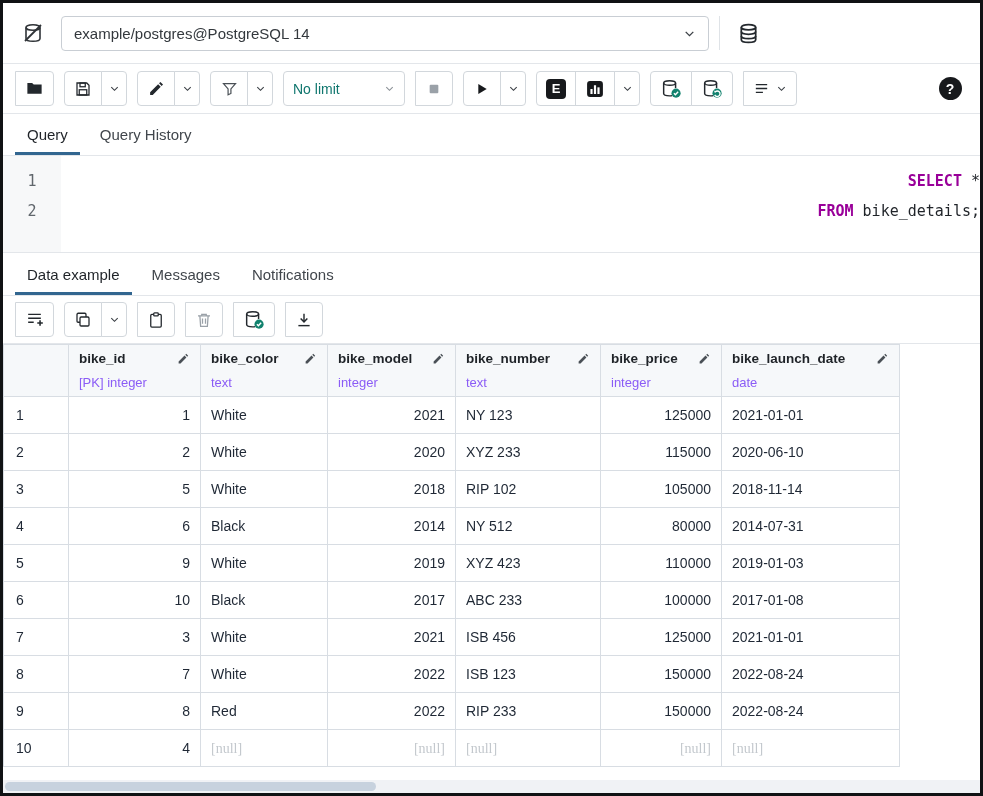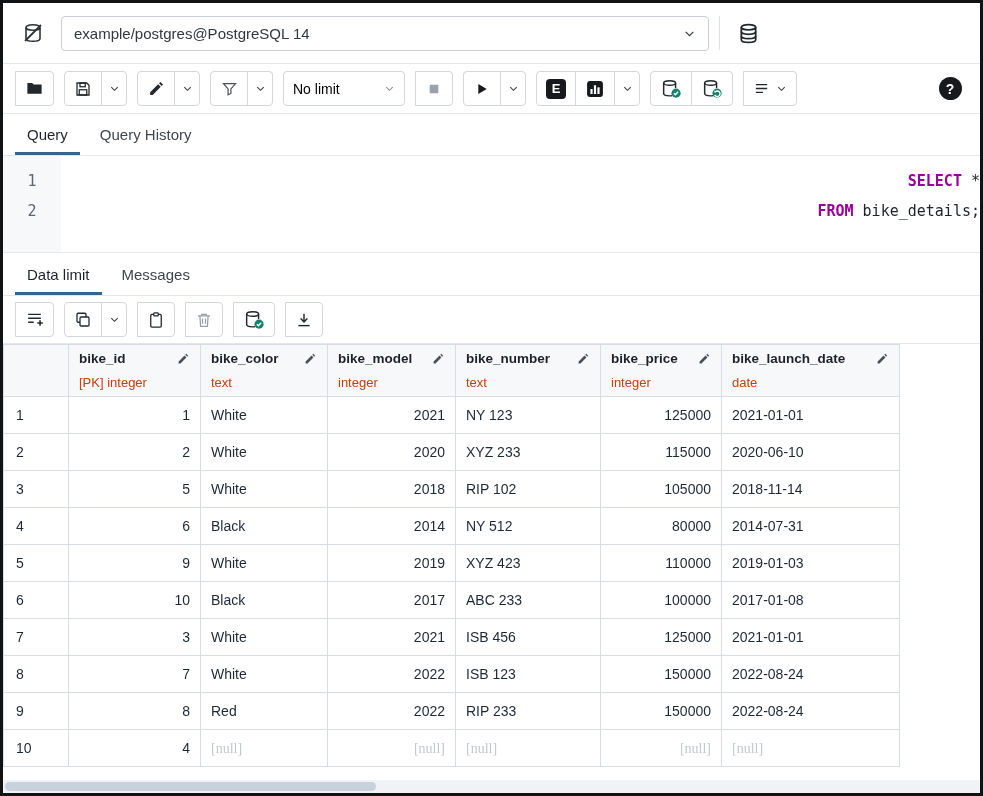--- a/index.html
+++ b/index.html
@@ -14,21 +14,21 @@
   .vsep{width:1px;height:34px;background:#dfe3e7;}
 
   
   .toolbar{flex:0 0 50px;display:flex;align-items:center;gap:10px;padding:0 12px;border-bottom:1px solid #e3e6ea;}
   .btn-group{display:flex;}
   .tbtn{height:35px;min-width:38px;padding:0 9px;background:#fff;border:1px solid var(--tbdr);border-radius:4px;display:flex;align-items:center;justify-content:center;gap:6px;cursor:pointer;}
   .btn-group .tbtn{border-radius:0;margin-left:-1px;}
   .btn-group .tbtn:first-child{border-radius:4px 0 0 4px;margin-left:0;}
   .btn-group .tbtn:last-child{border-radius:0 4px 4px 0;}
   .tbtn.chev{min-width:26px;padding:0 5px;}
-  .limit-select{width:122px;justify-content:space-between;color:#000000;font-size:14px;}
+  .limit-select{width:122px;justify-content:space-between;color:#0f766e;font-size:14px;}
   .spacer{flex:1;}
   .e-badge{width:20px;height:20px;border-radius:4px;background:#17191c;color:#fff;font-weight:bold;font-size:13px;display:flex;align-items:center;justify-content:center;}
   .help-circle{width:23px;height:23px;border-radius:50%;background:#17191c;color:#fff;font-weight:bold;font-size:14px;display:flex;align-items:center;justify-content:center;}
 
   
   .tabs{display:flex;border-bottom:1px solid #e3e6ea;padding:0 8px;}
   .editor-tabs{flex:0 0 42px;}
   .output-tabs{flex:0 0 44px;border-top:1px solid #e3e6ea;}
   .tab{padding:0 16px;display:flex;align-items:center;font-size:15px;color:#41464c;cursor:pointer;position:relative;}
   .tab.active{color:#1f2328;}
@@ -54,21 +54,21 @@
   .data-table col.c0{width:132px}
   .data-table col.c1{width:127px}
   .data-table col.c2{width:128px}
   .data-table col.c3{width:145px}
   .data-table col.c4{width:121px}
   .data-table col.c5{width:178px}
   .data-table thead th{height:52px;background:#f6f8fa;text-align:left;vertical-align:middle;padding:6px 10px;font-weight:normal;cursor:pointer;}
   .th-top{display:flex;justify-content:space-between;align-items:center;gap:6px;}
   .col-name{font-weight:bold;font-size:13.5px;color:#1f2328;}
   .pencil{display:flex;align-items:center;cursor:pointer;}
-  .th-type{font-size:13px;color:#c2410c;margin-top:9px;}
+  .th-type{font-size:13px;color:#8b5cf6;margin-top:9px;}
   .data-table td{height:37px;padding:0 10px;color:#1f2835;background:#fff;cursor:cell;}
   .data-table td.num{text-align:right;}
   .data-table td.rownum{padding-left:12px;cursor:pointer;}
   .null-val{color:var(--nullc);font-family:Liberation Serif, serif;}
 
   
   .hscroll{position:absolute;left:0;bottom:0;width:100%;height:13px;background:#f0f2f5;cursor:pointer;}
   .hthumb{width:38%;height:9px;margin:2px 0 0 2px;background:#c7d2de;border-radius:5px;cursor:grab;}
 
   .ic{display:block;}
@@ -248,24 +248,27 @@
         <div class="line-num">2</div>
       </div>
     <div class="sql-code">
         <div class="code-line"><span class="tok-keyword">SELECT</span><span class="tok-plain"> *</span></div>
         <div class="code-line"><span class="tok-keyword">FROM</span><span class="tok-plain"> bike_details;</span></div>
       </div>
   </div>
 
   <div class="tabs output-tabs">
     <div class="tab active">
-      <span>Data limit</span>
+      <span>Data example</span>
     </div>
     <div class="tab">
       <span>Messages</span>
+    </div>
+    <div class="tab">
+      <span>Notifications</span>
     </div>
   </div>
 
   <div class="result-toolbar">
     <div class="btn-group">
       <button class="tbtn">
         <svg class="ic" width="19" height="19" viewBox="0 0 24 24" fill="none" stroke="#23282d" stroke-width="1.8">
             <path d="M4 5.5h16M4 10.5h16M4 15.5h7"></path>
             <path d="M15.5 16.5h7M19 13v7" stroke-width="2"></path>
           </svg>

